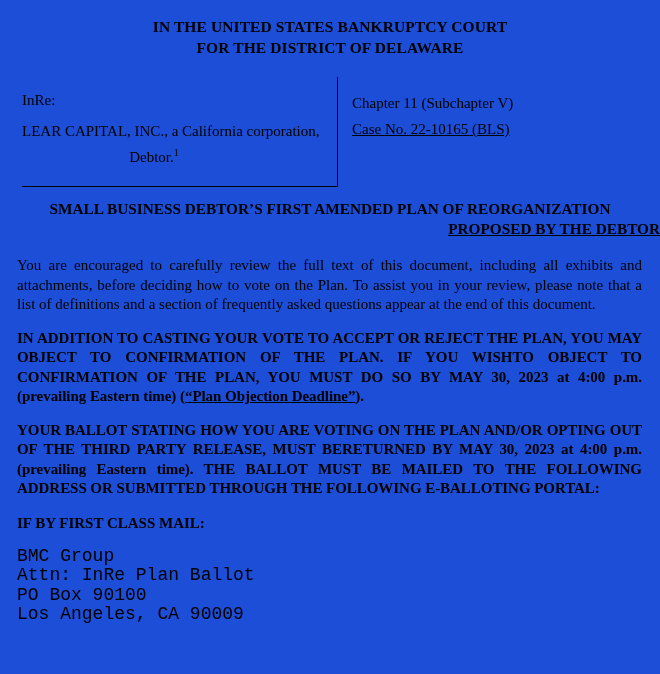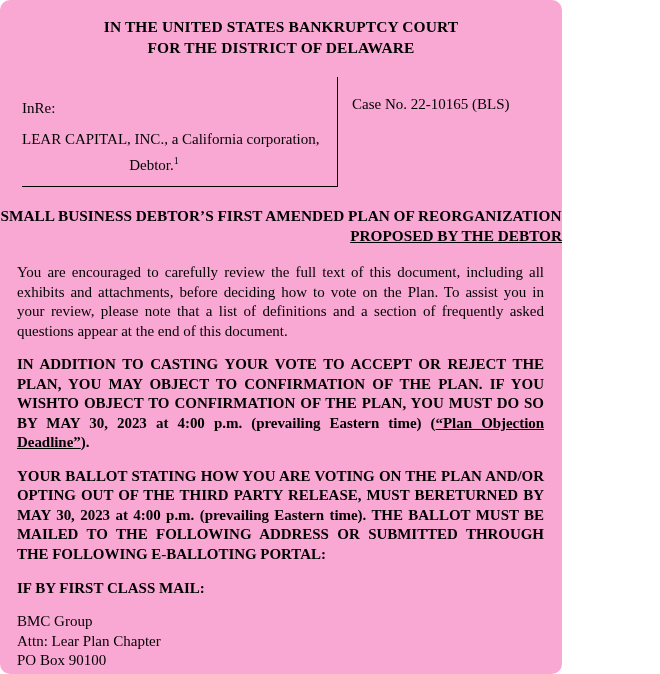--- a/index.html
+++ b/index.html
@@ -9,24 +9,23 @@
   }
   body {
     width: 660px;
     height: 674px;
     font-family: "Liberation Serif", "DejaVu Serif", serif;
     color: #000000;
     overflow: hidden;
   }
   .page {
     position: relative;
-    width: 562px;
+    width: 660px;
     height: 674px;
-    background: #f9a8d4;
-    border-radius: 10px;
+    background: #1d4ed8;
   }
 
   
   .court-heading {
     text-align: center;
     font-weight: bold;
     font-size: 15.5px;
     line-height: 21px;
     letter-spacing: 0.1px;
     padding-top: 16px;
@@ -35,21 +34,21 @@
 
   
   .caption {
     position: relative;
     margin-top: 19px;
     height: 110px;
   }
   .caption-left {
     position: absolute;
     left: 22px;
-    top: 8px;
+    top: 0;
     width: 316px;
     height: 108px;
     box-sizing: border-box;
   }
   .caption-divider {
     position: absolute;
     left: 337px;
     top: 0px;
     width: 0;
     height: 109px;
@@ -79,29 +78,29 @@
     margin-top: 8px;
     text-align: center;
     padding-right: 52px;
   }
   .cap-debtor sup {
     font-size: 10px;
     vertical-align: super;
     line-height: 0;
   }
   .cap-chapter { margin-top: 17px; }
-  .cap-case { margin-top: 18px; }
+  .cap-case { margin-top: 8px; text-decoration: underline; }
 
   
   .plan-title {
     text-align: center;
     font-weight: bold;
     font-size: 15.3px;
     line-height: 20px;
-    margin-top: 19px;
+    margin-top: 12px;
   }
   .plan-title .underline { text-decoration: underline; text-align: right; }
 
   
   .body-block {
     margin: 0 18px 0 17px;
   }
   p.para {
     margin: 0;
     text-align: justify;
@@ -113,22 +112,23 @@
     letter-spacing: -0.05px;
   }
   .gap-intro { height: 17px; }
   .gap-para { height: 14px; }
   .gap-heading { height: 15px; }
   .gap-address { height: 14px; }
 
   .u { text-decoration: underline; }
 
   .addr {
-    font-size: 15px;
+    font-size: 18px;
     line-height: 19.5px;
+    font-family: Liberation Mono, monospace;
   }
   .addr div { white-space: pre; }
 
   .mail-heading {
     font-weight: bold;
     font-size: 15px;
     line-height: 19px;
   }
 </style>
 </head>
@@ -143,20 +143,21 @@
 
   <div class="caption">
     <div class="caption-left">
       <div class="cap-line cap-inre">InRe:</div>
       <div class="cap-line cap-party">LEAR CAPITAL, INC., a California corporation,</div>
       <div class="cap-line cap-debtor"><span>Debtor.</span><sup>1</sup></div>
     </div>
     <div class="caption-divider"></div>
     <div class="caption-rule"></div>
     <div class="caption-right">
+      <div class="cap-line cap-chapter">Chapter 11 (Subchapter V)</div>
       <div class="cap-line cap-case">Case No. 22-10165 (BLS)</div>
     </div>
   </div>
 
   <div class="plan-title">
     <div>SMALL BUSINESS DEBTOR’S FIRST AMENDED PLAN OF REORGANIZATION</div>
     <div class="underline">PROPOSED BY THE DEBTOR</div>
   </div>
 
   <div class="body-block">
@@ -174,20 +175,20 @@
     <p class="para bold">YOUR BALLOT STATING HOW YOU ARE VOTING ON THE PLAN AND/OR OPTING OUT OF THE THIRD PARTY RELEASE, MUST BERETURNED BY MAY 30, 2023 at 4:00 p.m. (prevailing Eastern time). THE BALLOT MUST BE MAILED TO THE FOLLOWING ADDRESS OR SUBMITTED THROUGH THE FOLLOWING E-BALLOTING PORTAL:</p>
 
     <div class="gap-heading"></div>
 
     <div class="mail-heading">IF BY FIRST CLASS MAIL:</div>
 
     <div class="gap-address"></div>
 
     <div class="addr">
       <div>BMC Group</div>
-      <div>Attn: Lear Plan Chapter</div>
+      <div>Attn: InRe Plan Ballot</div>
       <div>PO Box 90100</div>
       <div>Los Angeles, CA 90009</div>
     </div>
 
   </div>
 
 </div>
 
 </body></html>

